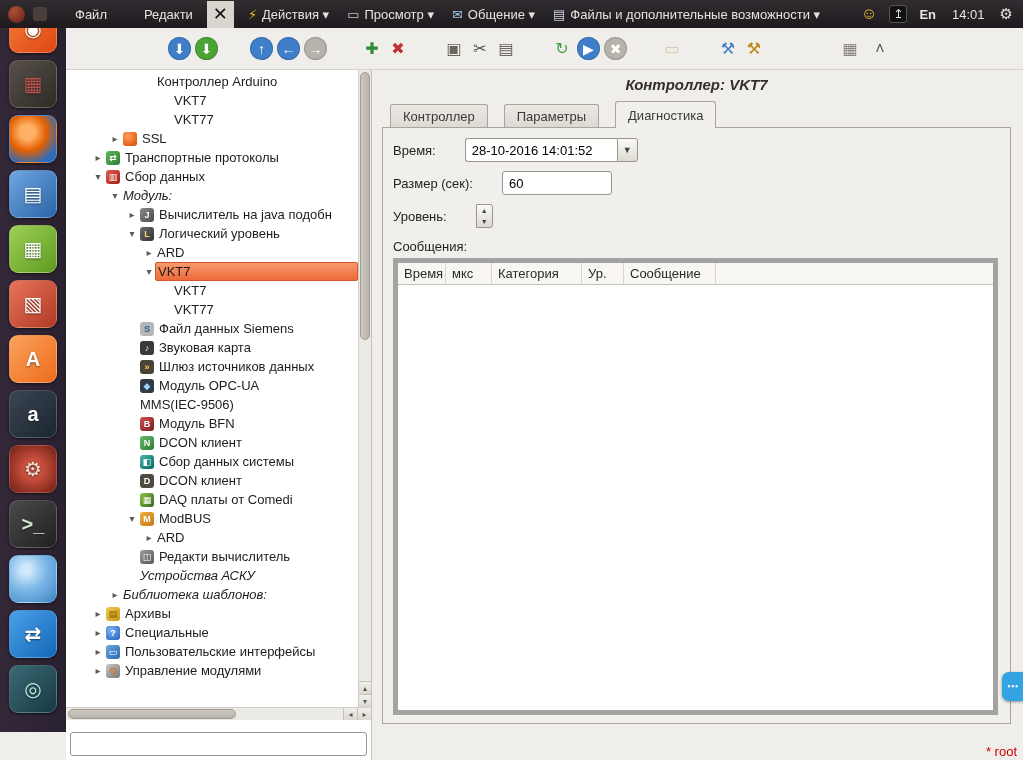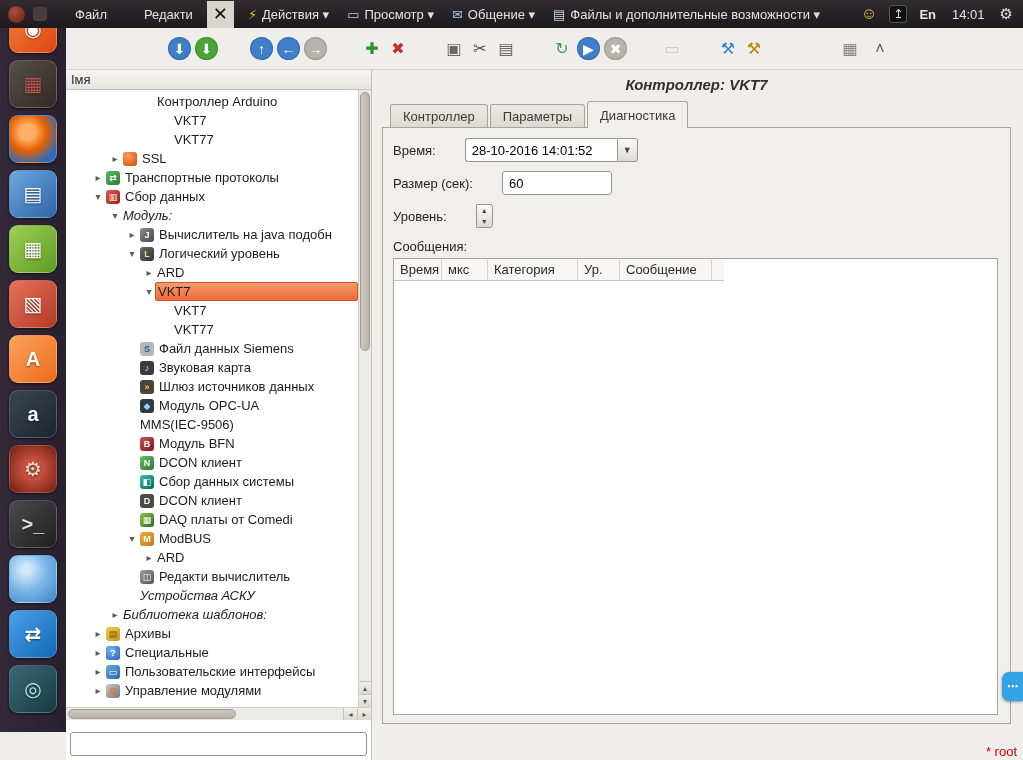--- a/index.html
+++ b/index.html
@@ -78,40 +78,40 @@
   .tree-search { height:24px; margin:12px 4px 0 4px; border:1px solid #9a958c; border-radius:3px;
     background:#fff; font-size:13px; padding:0 6px; outline:none; font-family:inherit; }
 
   .splitter { width:7px; background:#f0eeeb; }
 
   
   .right-panel { flex:1; display:flex; flex-direction:column; padding:6px 12px 0 3px; min-width:0; position:relative; }
   .panel-title { text-align:center; font-weight:bold; font-style:italic; font-size:15px; color:#33302c; height:24px; }
   .tabs { display:flex; margin-left:8px; position:relative; z-index:2; }
   .tab { padding:4px 12px 3px 12px; border:1px solid #a9a59c; border-bottom:none; background:linear-gradient(#ece9e4,#ddd9d2);
-    margin-right:2px; margin-top:4px; border-radius:3px 3px 0 0; color:#3a3a3a; cursor:default; }
+    margin-right:16px; margin-top:4px; border-radius:3px 3px 0 0; color:#3a3a3a; cursor:default; }
   .tab.active { background:#f1efec; margin-top:1px; padding-top:6px; position:relative; }
   .tab.active::after { content:""; position:absolute; left:0; right:0; bottom:-1px; height:2px; background:#f1efec; }
   .tab-frame { flex:1; border:1px solid #a9a59c; background:#f1efec; margin-bottom:36px;
     padding:10px 12px 8px 10px; display:flex; flex-direction:column; min-height:0; position:relative; z-index:1; }
   .form-row { display:flex; align-items:center; margin-bottom:9px;gap:21px; }
   .form-label { margin-right:8px; color:#232323; }
   .combo { display:flex; height:24px; }
   .combo input { border:1px solid #9a958c; border-right:none; border-radius:3px 0 0 3px; background:#fff;
     padding:0 6px; font-size:13px; font-family:inherit; outline:none; }
   .combo .drop { width:21px; border:1px solid #9a958c; border-radius:0 3px 3px 0;
     background:linear-gradient(#fcfbf9,#ddd9d2); display:flex; align-items:center; justify-content:center;
     font-size:9px; color:#444; }
   .spinner { width:17px; border:1px solid #9a958c; border-radius:0 3px 3px 0; display:flex; flex-direction:column;
     background:linear-gradient(#fcfbf9,#ddd9d2); }
   .spin-btn { flex:1; display:flex; align-items:center; justify-content:center; font-size:7px; color:#444; }
   .plain-input { height:24px; border:1px solid #9a958c; border-radius:3px; background:#fff;
     padding:0 6px; font-size:13px; font-family:inherit; outline:none; }
   .messages-label { margin:2px 0 4px 0; color:#232323; }
-  .msg-table { flex:1; border:1px solid #a3a3a3; background:#fff; display:flex; flex-direction:row; min-height:0; }
+  .msg-table { flex:1; border:5px solid #a3a3a3; background:#fff; display:flex; flex-direction:column; min-height:0; }
   .msg-header { display:flex; background:#f8f6f3; border-bottom:1px solid #c6c2ba; height:22px; }
   .col { display:flex; align-items:center; padding:0 6px; border-right:1px solid #d8d4cd; color:#2a2a2a; font-size:13px; }
   .col:nth-child(1){ width:48px; } .col:nth-child(2){ width:46px; } .col:nth-child(3){ width:90px; }
   .col:nth-child(4){ width:42px; } .col:nth-child(5){ width:92px; }
   .col.filler { flex:1; border-right:none; }
   .msg-body { flex:1; background:#fff; }
 
   .status { position:absolute; right:6px; bottom:0; height:16px; color:#cf0000; font-size:13px; }
 
   .chat-bubble { position:absolute; right:0; top:672px; width:21px; height:29px; background:#34a3e4;
@@ -217,23 +217,20 @@
       </div>
     <div id="toolbar-right" class="toolbar-right">
         <div class="tb-btn" style="color: rgb(138, 134, 126);">▦</div>
         <div class="tb-btn" style="color: rgb(85, 82, 76);">˄</div>
       </div>
   </div>
 
   <div class="main">
 
     <div class="tree-panel">
-      <div class="tree-header">
-        <span>Імя</span>
-      </div>
       <div class="tree-body">
         <div class="tree-items" id="tree-items">
             <div class="tree-row" style="padding-left: 77px;">
               <span class="twisty"></span>
               <span class="row-body">
                 <span class="tree-label">Контроллер Arduino</span>
               </span>
             </div>
             <div class="tree-row" style="padding-left: 94px;">
               <span class="twisty"></span>

